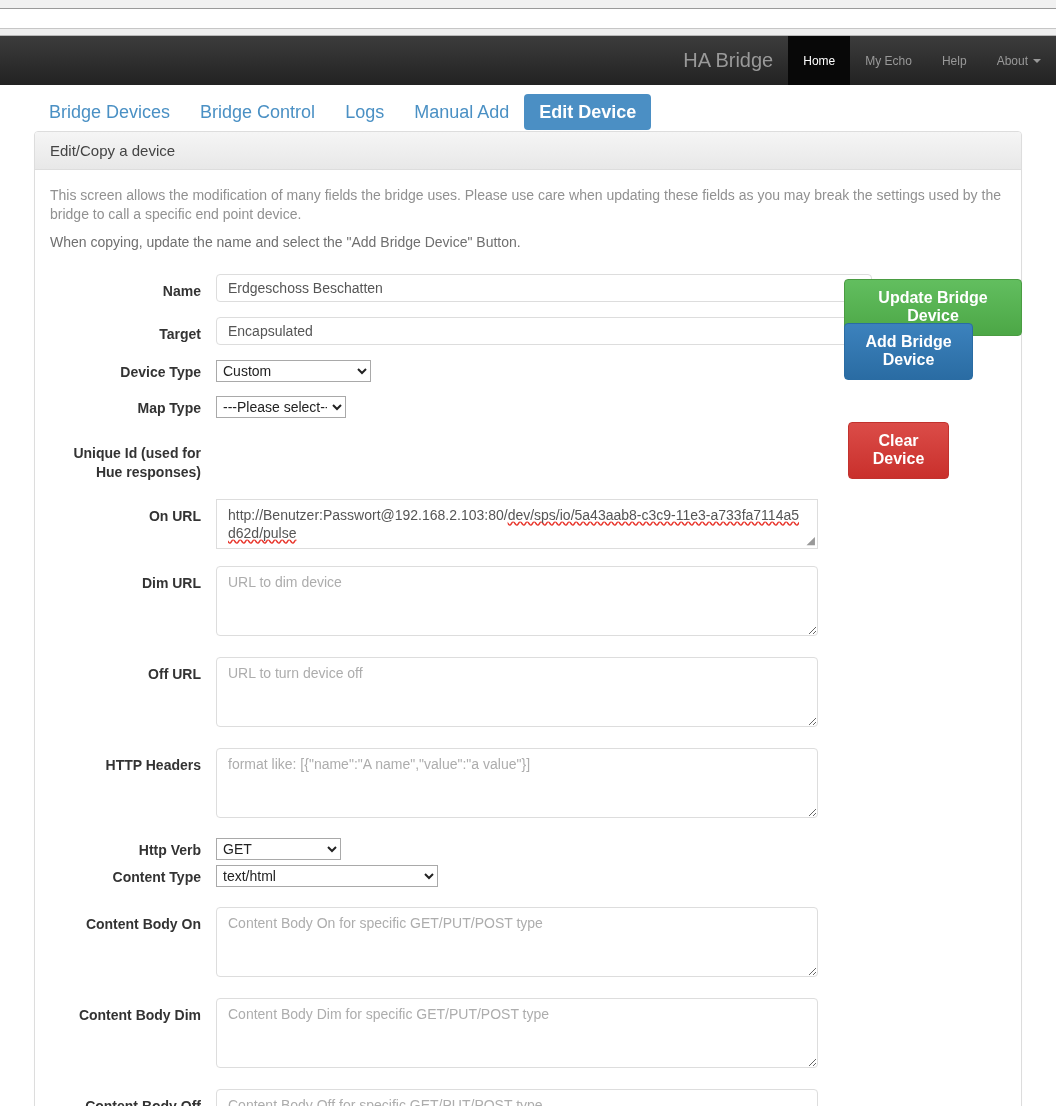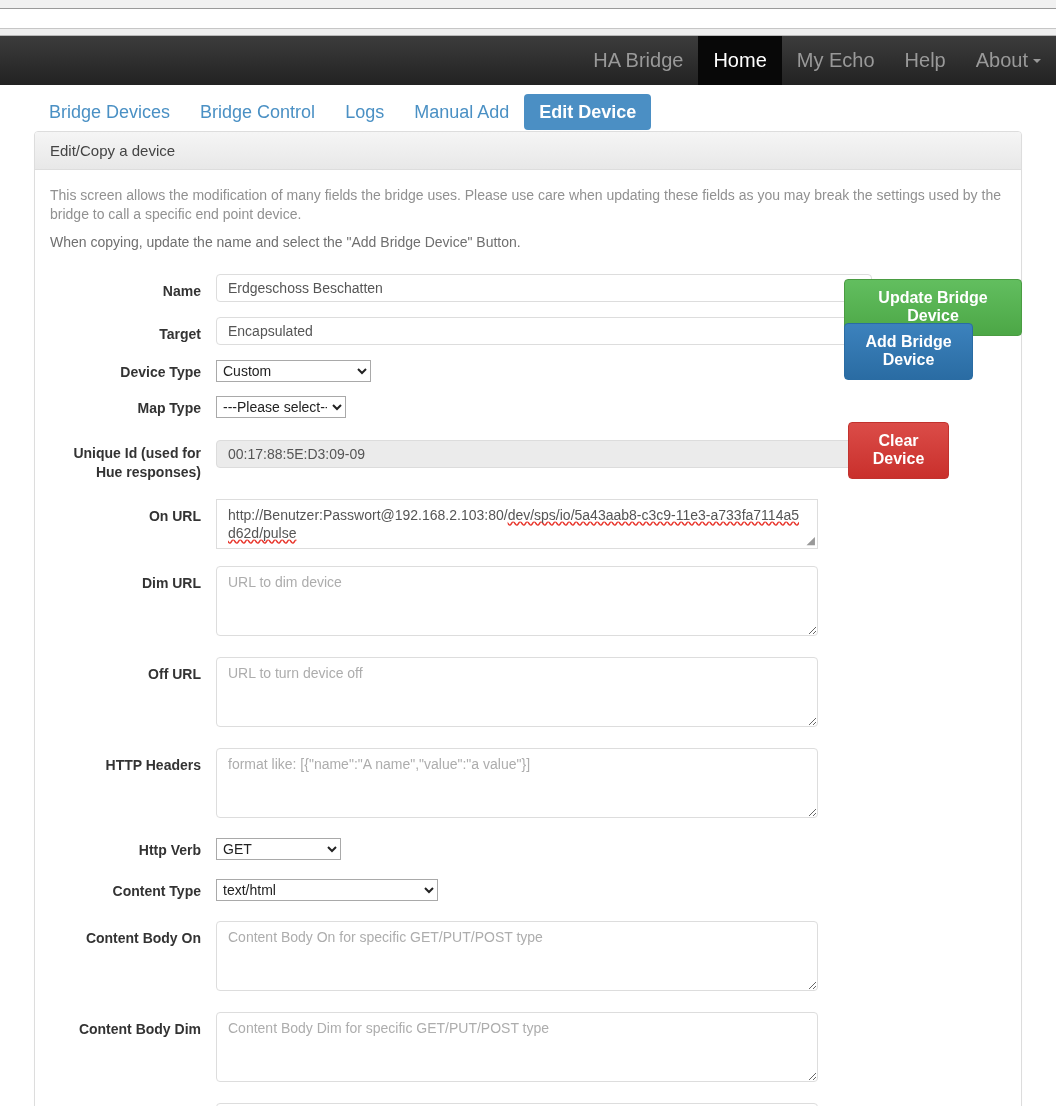--- a/index.html
+++ b/index.html
@@ -57,21 +57,21 @@
     align-items: stretch;
     list-style: none;
     margin: 0;
     padding: 0;
   }
   .nav-list li { display: flex; }
   .nav-link {
     display: flex;
     align-items: center;
     color: #999999;
-    font-size: 20px;
+    font-size: 12px;
     padding: 0 15px;
     text-decoration: none;
     white-space: nowrap;
   }
   .nav-link.active {
     color: #ffffff;
     background: #080808;
   }
   .caret-down {
     display: inline-block;
@@ -351,23 +351,20 @@
           <div class="form-label" style="padding-top:3px">Map Type</div>
           <div class="form-control-wrap">
             <select class="sel w130">
               <option>---Please select---</option>
             </select>
           </div>
         </div>
 
         <div class="form-row" style="margin-bottom:17px">
           <div class="form-label" style="padding-top:4px">Unique Id (used for Hue responses)</div>
-          <div class="form-control-wrap">
-            <input class="txt disabled" type="text" readonly="" value="00:17:88:5E:D3:09-09" style="">
-          </div>
         </div>
 
         <div class="form-row" style="margin-bottom:17px">
           <div class="form-label">On URL</div>
           <div class="form-control-wrap">
             <div class="ta h70" style="width:602px;border:1px solid #ddd;border-radius:0;padding:6px 11px;box-sizing:border-box;background:#fff;position:relative;">
               <span class="url-text">http://Benutzer:Passwort@192.168.2.103:80/</span><span class="url-text sq">dev/sps/io/5a43aab8-c3c9-11e3-a733fa7114a5d62d/pulse</span>
               <span style="position:absolute;right:2px;bottom:1px;color:#999;font-size:11px;">◢</span>
             </div>
           </div>
@@ -387,21 +384,21 @@
           </div>
         </div>
 
         <div class="form-row" style="margin-bottom:16px">
           <div class="form-label">HTTP Headers</div>
           <div class="form-control-wrap">
             <textarea class="ta h70" placeholder="format like: [{&quot;name&quot;:&quot;A name&quot;,&quot;value&quot;:&quot;a value&quot;}]" style=""></textarea>
           </div>
         </div>
 
-        <div class="form-row" style="margin-bottom:19px">
+        <div class="form-row" style="margin-bottom:5px">
           <div class="form-label" style="padding-top:3px">Http Verb</div>
           <div class="form-control-wrap">
             <select class="sel w125">
               <option>GET</option>
             </select>
           </div>
         </div>
 
         <div class="form-row" style="margin-bottom:20px">
           <div class="form-label" style="padding-top:3px">Content Type</div>

